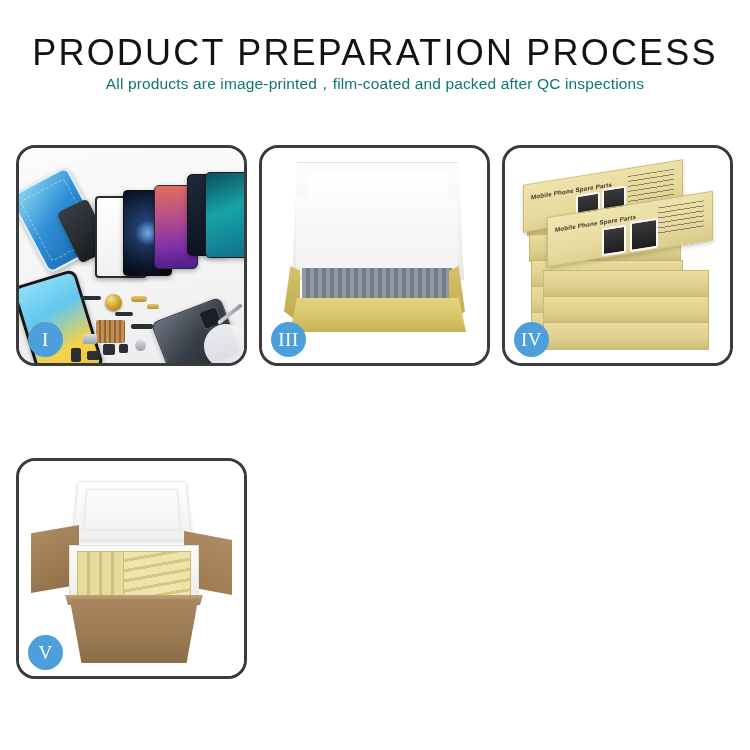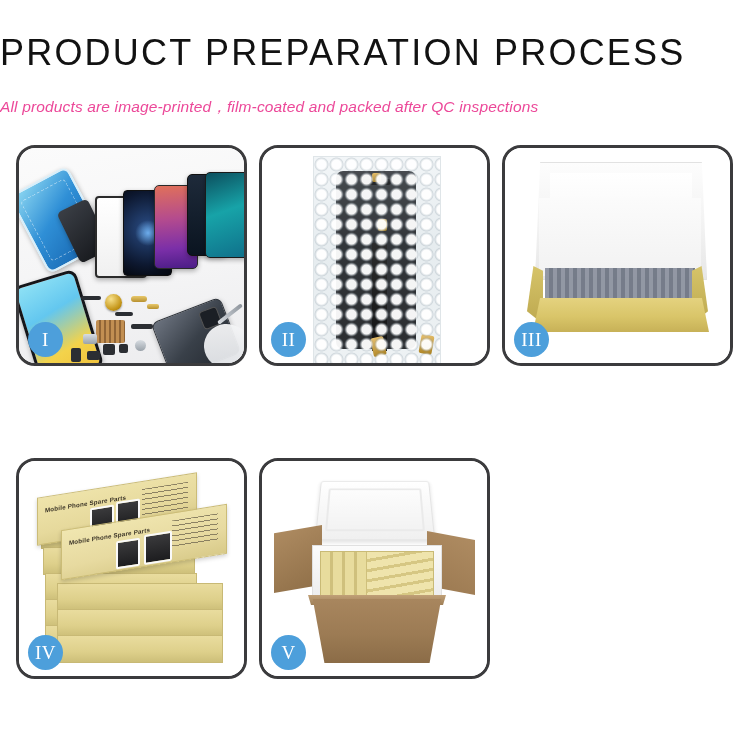--- a/index.html
+++ b/index.html
@@ -6,38 +6,37 @@
   body{
     width:750px;height:750px;
     background:#ffffff;
     font-family:"Liberation Sans", sans-serif;
     overflow:hidden;
     position:relative;
   }
   .page{position:relative;width:750px;height:750px;}
 
   
-  .header{text-align:left;padding-top:34px;}
+  .header{text-align:center;padding-top:34px;}
   .title{
     font-size:36px;
     font-weight:400;
     letter-spacing:2.2px;
     color:#121212;
     line-height:1.05;
     font-family:"Liberation Sans", sans-serif;
     white-space:nowrap;
   }
   .subtitle{
-    margin-top:25px;
+    margin-top:2px;
     font-size:15.5px;
     font-weight:400;
     letter-spacing:.15px;
-    color:#ec4899;
+    color:#0f766e;
     white-space:nowrap;
-    font-style:italic;
   }
 
   
   .grid{
     position:absolute;
     left:16px;top:145px;
     width:718px;
     display:grid;
     grid-template-columns:repeat(3,231px);
     grid-template-rows:repeat(2,221px);
@@ -390,33 +389,20 @@
         <div class="prt" style="left:52px;top:200px;width:10px;height:14px;border-radius:2px;"></div>
         <div class="prt" style="left:68px;top:203px;width:13px;height:9px;"></div>
         <div class="prt silver" style="left:116px;top:192px;width:11px;height:11px;border-radius:50%;"></div>
         <div class="prt" style="left:96px;top:164px;width:18px;height:4px;"></div>
         <div class="tool"></div>
         <div class="hand"></div>
       </div>
       <div class="badge">I</div>
     </div>
 
-    <div class="panel">
-      <div class="photo p2">
-        <div class="bag">
-          <div class="lcd"></div>
-          <div class="flex"></div>
-          <div class="conn c1"></div>
-          <div class="conn c2"></div>
-          <div class="conn c3"></div>
-          <div class="conn c4"></div>
-        </div>
-      </div>
-      <div class="badge">II</div>
-    </div>
 
     <div class="panel">
       <div class="photo p3">
         <div class="b3-lid"></div>
         <div class="b3-foam"></div>
         <div class="b3-inner"></div>
         <div class="b3-lwall"></div>
         <div class="b3-rwall"></div>
         <div class="b3-front"></div>
       </div>

